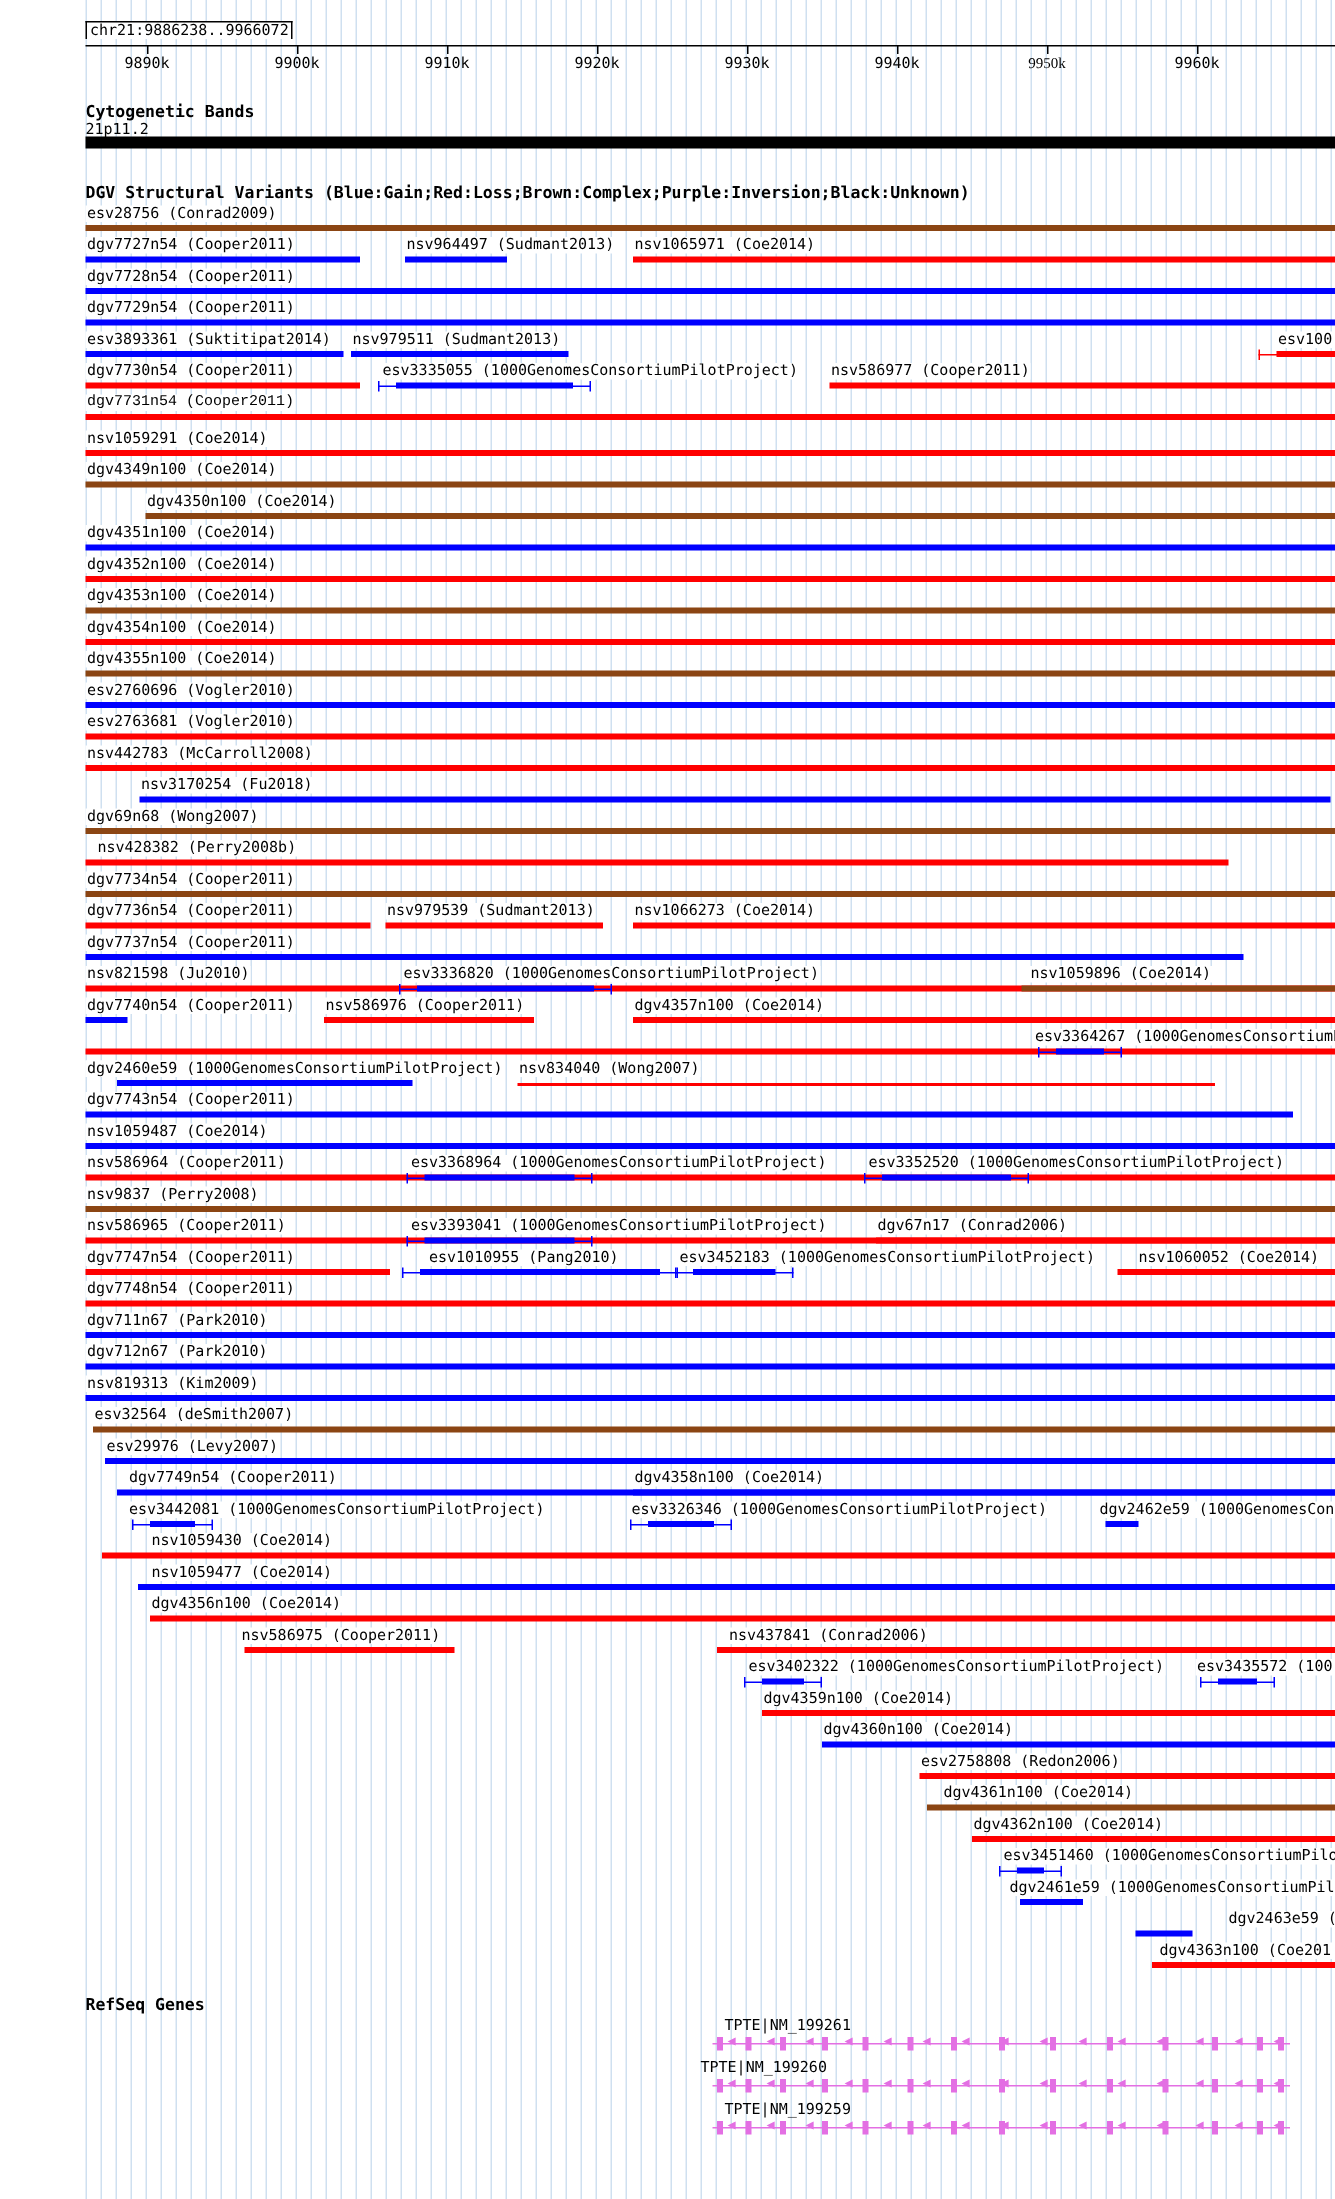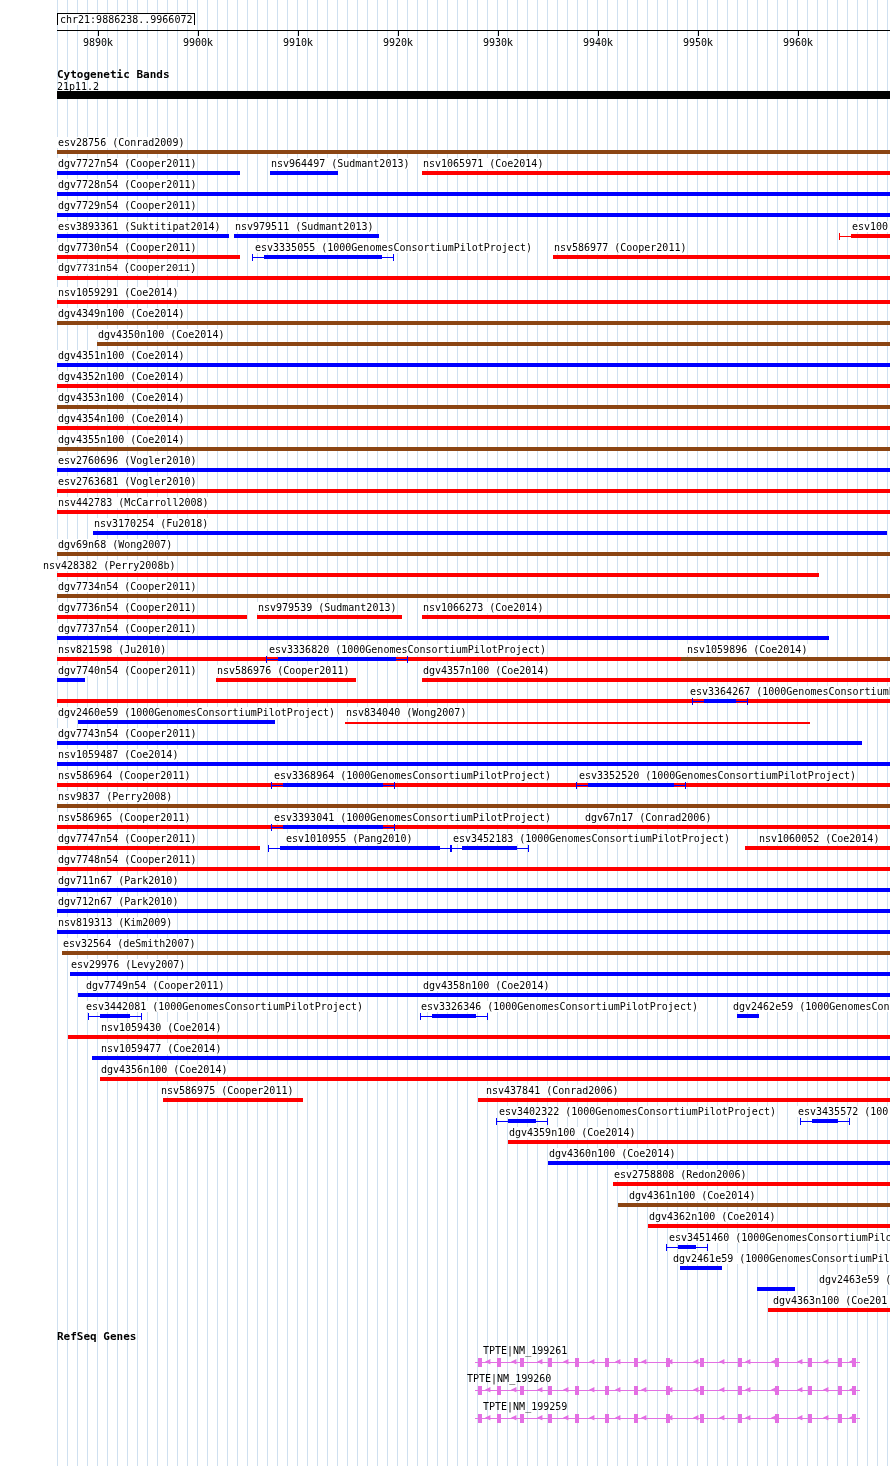--- a/index.html
+++ b/index.html
@@ -136,29 +136,30 @@
       <div class="tick-label" style="left: 198px;">9900k</div>
       <div class="tick" style="left: 298px;"></div>
       <div class="tick-label" style="left: 298px;">9910k</div>
       <div class="tick" style="left: 398px;"></div>
       <div class="tick-label" style="left: 398px;">9920k</div>
       <div class="tick" style="left: 498px;"></div>
       <div class="tick-label" style="left: 498px;">9930k</div>
       <div class="tick" style="left: 598px;"></div>
       <div class="tick-label" style="left: 598px;">9940k</div>
       <div class="tick" style="left: 698px;"></div>
-      <div class="tick-label" style="left: 698px;">9950k</div>
+      <div class="tick-label" style="left: 698px; font-family: Liberation Serif, serif;">9950k</div>
       <div class="tick" style="left: 798px;"></div>
       <div class="tick-label" style="left: 798px;">9960k</div>
     </div>
 
   <div class="section-title" style="left:57px;top:68px;">Cytogenetic Bands</div>
   <div class="cyto-sub" style="left:57px;top:81px;">21p11.2</div>
   <div class="cyto-band" style="top:91px;width:833px;"></div>
 
+  <div class="section-title" style="left:57px;top:122px;">DGV Structural Variants (Blue:Gain;Red:Loss;Brown:Complex;Purple:Inversion;Black:Unknown)</div>
 
   <div id="tracks">
       <div class="track" style="top: 137px;">
         <div class="tlabel" style="left: 57px; top: 0px;">esv28756 (Conrad2009)</div>
         <div class="bar" style="left: 57px; top: 13px; width: 833px; background: rgb(139, 69, 19);"></div>
       </div>
       <div class="track" style="top: 158px;">
         <div class="tlabel" style="left: 57px; top: 0px;">dgv7727n54 (Cooper2011)</div>
         <div class="bar" style="left: 57px; top: 13px; width: 183px; background: rgb(0, 0, 255);"></div>
         <div class="tlabel" style="left: 270px; top: 0px;">nsv964497 (Sudmant2013)</div>
@@ -247,21 +248,21 @@
       </div>
       <div class="track" style="top: 518px; margin-left: 36px;">
         <div class="tlabel" style="left: 57px; top: 0px;">nsv3170254 (Fu2018)</div>
         <div class="bar" style="left: 57px; top: 13px; width: 794px; background: rgb(0, 0, 255);"></div>
       </div>
       <div class="track" style="top: 539px;">
         <div class="tlabel" style="left: 57px; top: 0px;">dgv69n68 (Wong2007)</div>
         <div class="bar" style="left: 57px; top: 13px; width: 833px; background: rgb(139, 69, 19);"></div>
       </div>
       <div class="track" style="top: 560px;">
-        <div class="tlabel" style="left: 42px; top: 0px;">nsv428382 (Perry2008b)</div>
+        <div class="tlabel" style="left: 64px; top: 0px;">nsv428382 (Perry2008b)</div>
         <div class="bar" style="left: 57px; top: 13px; width: 762px; background: rgb(255, 0, 0);"></div>
       </div>
       <div class="track" style="top: 581px;">
         <div class="tlabel" style="left: 57px; top: 0px;">dgv7734n54 (Cooper2011)</div>
         <div class="bar" style="left: 57px; top: 13px; width: 833px; background: rgb(139, 69, 19);"></div>
       </div>
       <div class="track" style="top: 602px;">
         <div class="tlabel" style="left: 57px; top: 0px;">dgv7736n54 (Cooper2011)</div>
         <div class="bar" style="left: 57px; top: 13px; width: 190px; background: rgb(255, 0, 0);"></div>
         <div class="tlabel" style="left: 257px; top: 0px;">nsv979539 (Sudmant2013)</div>

